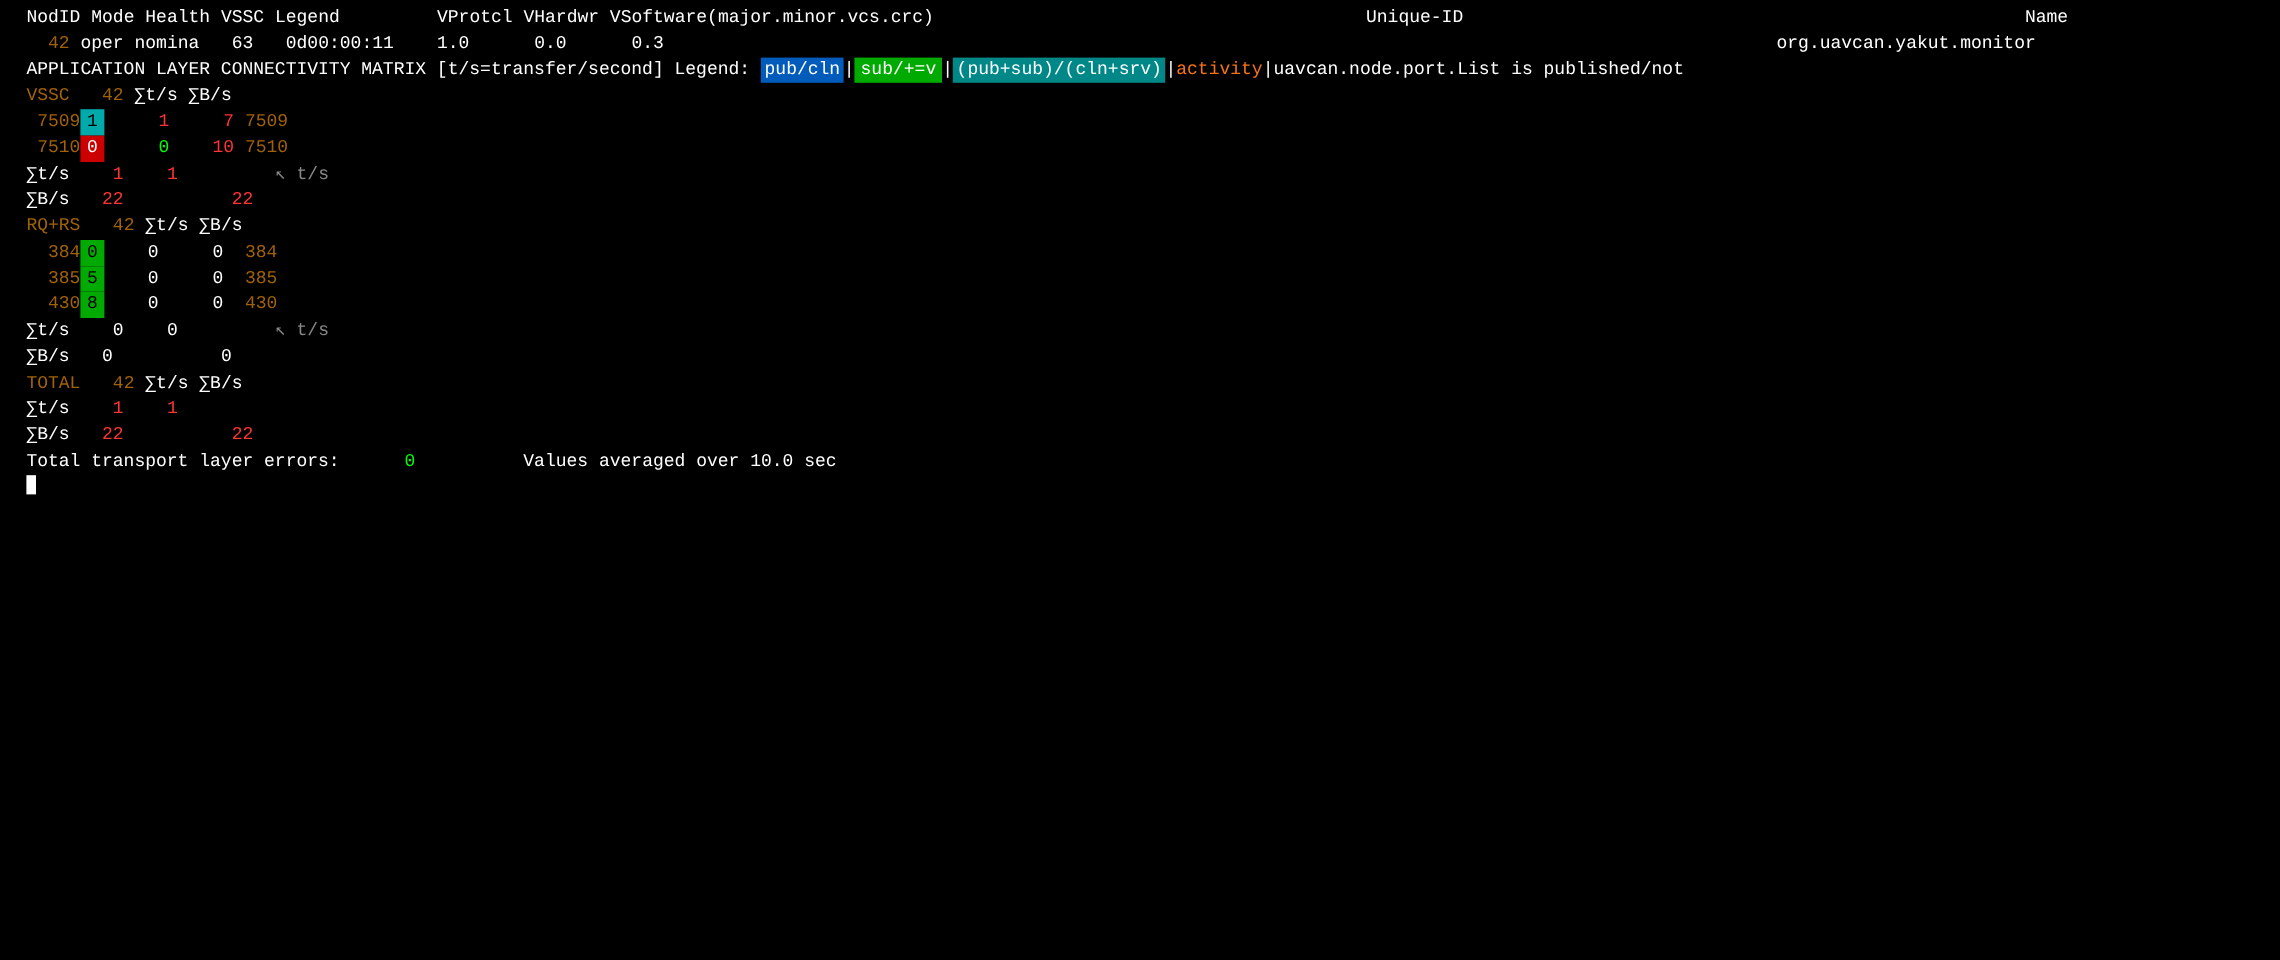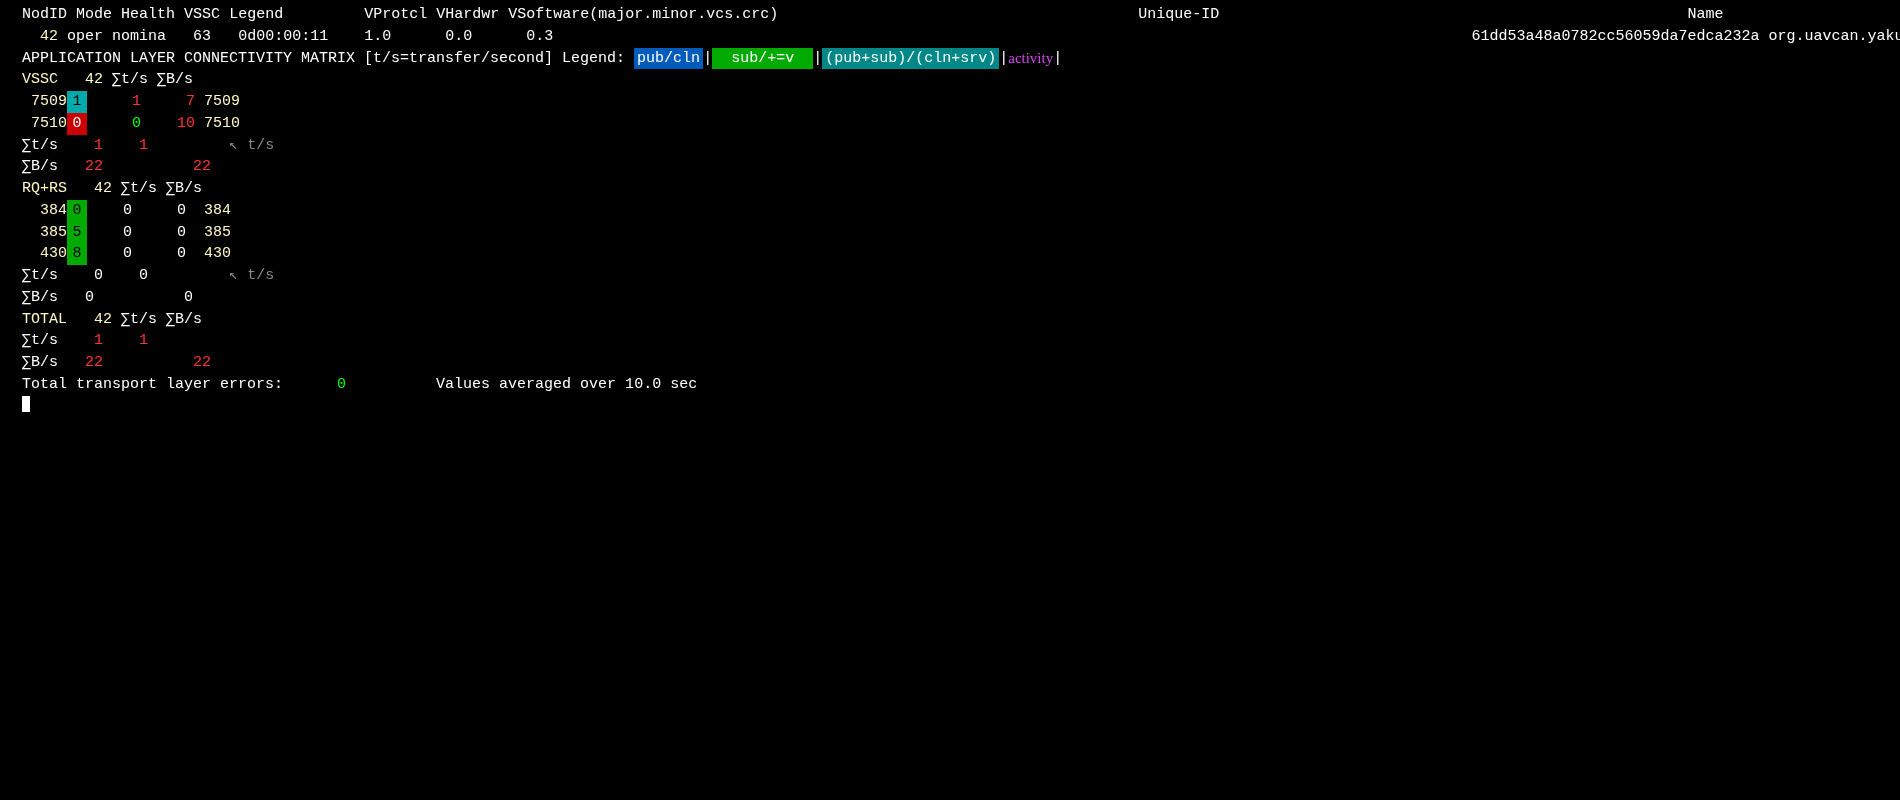--- a/index.html
+++ b/index.html
@@ -17,29 +17,29 @@
       padding: 4px 6px;
       margin-left: 16px;
     }
     .row {
       display: flex;
       flex-wrap: nowrap;
       white-space: pre;
       align-items: center;
     }
     .white { color: #ffffff; }
-    .cyan { color: #fef9c3; }
+    .cyan { color: #a16207; }
     .green { color: #00ff00; }
     .red { color: #ff3333; }
     .dark-gray { color: #888; }
 
     .badge-blue { background: #005bbb; color: #fff; padding: 0 3px; }
-    .badge-green { background: #00aa00; color: #fff; padding: 0 19px; }
+    .badge-green { background: #00aa00; color: #fff; padding: 0 5px; }
     .badge-teal { background: #008888; color: #fff; padding: 0 3px; }
-    .badge-red-text { color: #d946ef; font-family: Liberation Serif, serif; }
+    .badge-red-text { color: #f97316; }
 
     .cell-cyan-bg { background: #00aaaa; color: #000; display: inline-block; min-width: 20px; text-align: center; }
     .cell-red-bg  { background: #cc0000; color: #fff; display: inline-block; min-width: 20px; text-align: center; }
     .cell-green-bg { background: #00aa00; color: #000; display: inline-block; min-width: 20px; text-align: center; }
 
     .cursor {
       display: inline-block;
       width: 8px;
       height: 16px;
       background: #fff;
@@ -84,35 +84,35 @@
     <span class="white">63</span>
     <span class="white">   </span>
     <span class="white">0d00:00:11</span>
     <span class="white">    </span>
     <span class="white">1.0</span>
     <span class="white">      </span>
     <span class="white">0.0</span>
     <span class="white">      </span>
     <span class="white">0.3</span>
     <span class="white">                                                                                                      </span>
-    <span class="white">61dd53a48a0782cc56059da7edca232a</span>
     <span class="white"> </span>
     <span class="white">org.uavcan.yakut.monitor</span>
   </div>
 
   <div class="row">
     <span class="white">APPLICATION LAYER CONNECTIVITY MATRIX [t/s=transfer/second] Legend: </span>
     <span class="badge-blue">pub/cln</span>
     <span class="white">|</span>
     <span class="badge-green">sub/+=v</span>
     <span class="white">|</span>
     <span class="badge-teal">(pub+sub)/(cln+srv)</span>
     <span class="white">|</span>
     <span class="badge-red-text">activity</span>
     <span class="white">|</span>
+    <span class="white">uavcan.node.port.List is published/not</span>
   </div>
 
   <div class="row">
     <span class="cyan">VSSC</span>
     <span class="white">   </span>
     <span class="cyan">42</span>
     <span class="white"> </span>
     <span class="white">∑t/s</span>
     <span class="white"> </span>
     <span class="white">∑B/s</span>

